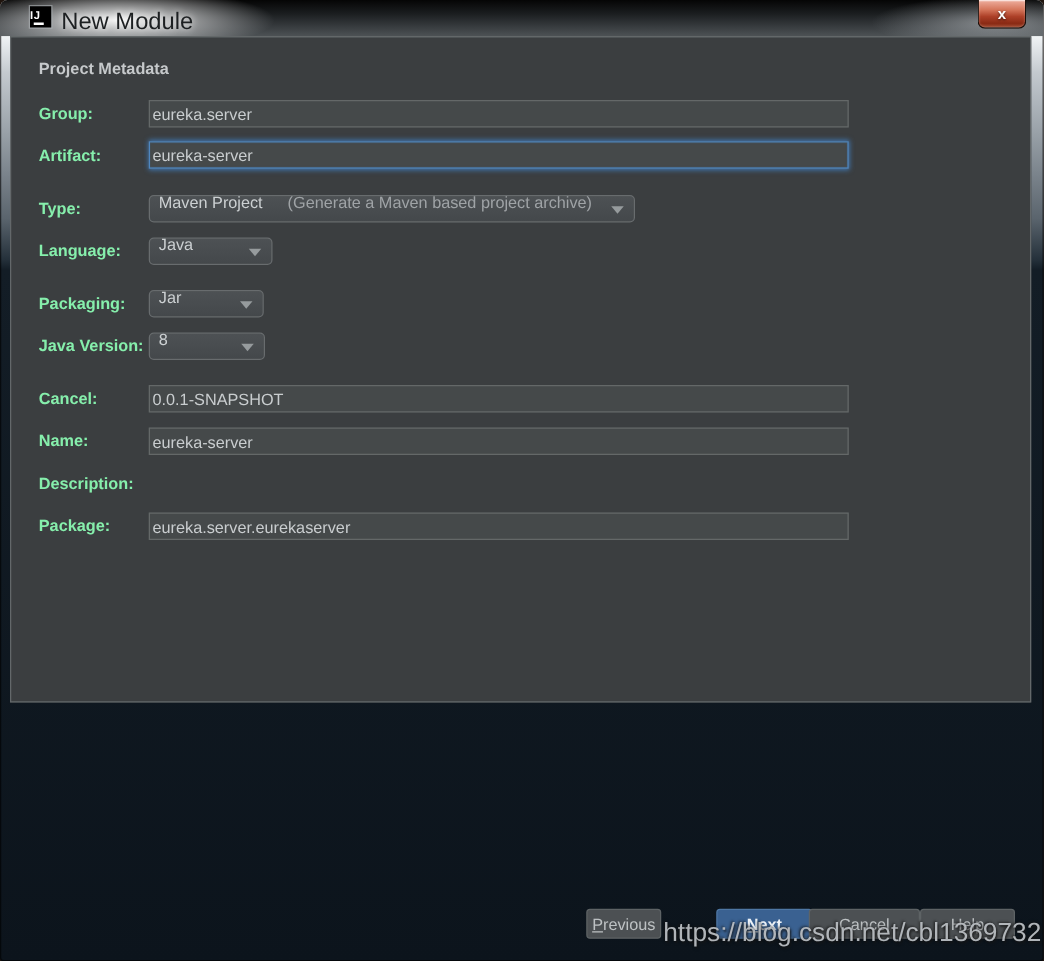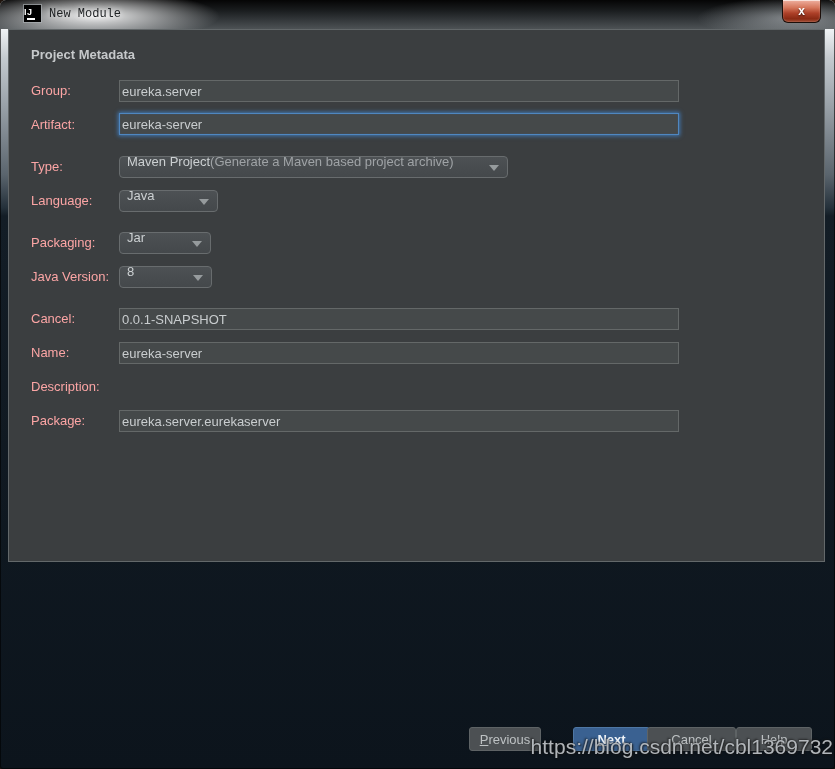--- a/index.html
+++ b/index.html
@@ -9,41 +9,41 @@
   
   .titlebar{position:absolute;top:0;left:0;right:0;height:29px;border-radius:6px 6px 0 0;
     background:
       radial-gradient(ellipse 160px 32px at 95px 16px, rgba(255,255,255,0.95), rgba(255,255,255,0.40) 45%, rgba(255,255,255,0) 78%),
       radial-gradient(ellipse 140px 30px at 795px 18px, rgba(205,210,214,0.55), rgba(205,210,214,0) 70%),
       linear-gradient(180deg,#050505 0%,#1b1e20 38%,#33373a 68%,#4d5255 100%);}
   .app-icon{position:absolute;left:24px;top:5px;width:17px;height:17px;background:#000;
     box-shadow:0 0 0 1px rgba(180,185,190,0.55);display:flex;flex-direction:column;align-items:flex-start;justify-content:center;}
   .app-icon .ij{color:#fff;font-size:9px;font-weight:bold;line-height:9px;letter-spacing:0.5px;}
   .app-icon .underbar{display:block;width:8px;height:2px;background:#fff;margin:1px 4px 0 0;align-self:flex-start;margin-left:3px;}
-  .title{position:absolute;left:49px;top:7px;font-size:12px;color:#1d2022;
-    text-shadow:0 0 6px rgba(255,255,255,0.9);font-family:Liberation Mono, monospace;}
+  .title{position:absolute;left:49px;top:7px;font-size:19px;color:#1d2022;
+    text-shadow:0 0 6px rgba(255,255,255,0.9);}
   .close-btn{position:absolute;right:14px;top:0;width:37px;height:22px;border:1px solid #1c0f0a;border-top:none;
     border-radius:0 0 6px 6px;cursor:default;
     background:linear-gradient(180deg,#efb0a0 0%,#d5765b 35%,#ad4028 60%,#8a2a14 85%,#a04a30 100%);
     box-shadow:inset 0 1px 0 rgba(255,255,255,0.6),inset 0 0 2px rgba(255,255,255,0.35);
     display:flex;align-items:center;justify-content:center;}
   .close-btn .x{color:#fff;font-size:12px;font-weight:bold;line-height:1;text-shadow:0 1px 2px rgba(0,0,0,0.7);}
   
   .panel{position:absolute;left:8px;top:29px;width:817px;height:533px;background:#3b3e40;
     border:1px solid #63686a;box-sizing:border-box;}
   .section-title{position:absolute;left:22px;top:17px;font-size:13px;font-weight:bold;color:#c6c9cb;}
-  .field-label{position:absolute;left:22px;font-size:13px;color:#fca5a5;}
+  .field-label{position:absolute;left:22px;font-size:13px;color:#86efac;font-weight:bold;}
   .text-field{position:absolute;left:110px;width:560px;height:22px;box-sizing:border-box;
     background:#45494a;border:1px solid #646868;color:#c9cdcf;font-size:13px;padding:0 2px;
     font-family:"Liberation Sans","DejaVu Sans",sans-serif;outline:none;}
   .text-field.focused{border:1px solid #4f87c0;box-shadow:0 0 4px 1px rgba(66,130,200,0.85),inset 0 0 1px rgba(66,130,200,0.6);}
   .combo{position:absolute;left:110px;height:22px;box-sizing:border-box;border:1px solid #686c6e;border-radius:4px;
     background:linear-gradient(180deg,#4d5154 0%,#44484b 100%);display:flex;align-items:center;padding:0 22px 12px 7px;cursor:default;}
   .combo-main{font-size:13px;color:#ccd0d2;white-space:nowrap;}
-  .combo-note{font-size:13px;color:#9fa3a6;white-space:nowrap;margin-left:0;}
+  .combo-note{font-size:13px;color:#9fa3a6;white-space:nowrap;margin-left:20px;}
   .combo-arrow{position:absolute;right:8px;top:8px;width:0;height:0;
     border-left:5px solid transparent;border-right:5px solid transparent;border-top:6px solid #969b9d;}
   
   .btn{position:absolute;top:727px;height:24px;box-sizing:border-box;border:1px solid #5e6365;border-radius:3px;
     background:linear-gradient(180deg,#51555800,#00000000),#4c5053;color:#bdc1c3;font-size:13px;
     font-family:"Liberation Sans","DejaVu Sans",sans-serif;padding:0;cursor:default;}
   .btn-primary{background:#3a6191;border-color:#4e77a4;color:#eef3f8;font-weight:bold;margin-left:16px;}
   .btn .u{text-decoration:underline;}
   
   .watermark{position:absolute;right:2px;top:735px;font-size:21px;color:rgba(185,190,194,0.95);white-space:nowrap;
@@ -104,19 +104,19 @@
 
     <label class="field-label" style="top:315px">Name:</label>
     <input class="text-field" style="top: 312px;" value="eureka-server">
 
     <label class="field-label" style="top:349px">Description:</label>
 
     <label class="field-label" style="top:383px">Package:</label>
     <input class="text-field" style="top: 380px;" value="eureka.server.eurekaserver">
   </div>
 
-  <button class="btn" style="left:469px;width:72px"><span class="u">P</span><span>revious</span></button>
+  <button class="btn" style="left:469px;width:60px"><span class="u">P</span><span>revious</span></button>
   <button class="btn btn-primary" style="left:557px;width:77px"><span class="u">N</span><span>ext</span></button>
   <button class="btn" style="left:647px;width:89px"><span>Cancel</span></button>
   <button class="btn" style="left:736px;width:76px"><span>Help</span></button>
 
   <div class="watermark">https://blog.csdn.net/cbl1369732</div>
 </div>
 
 </body></html>

